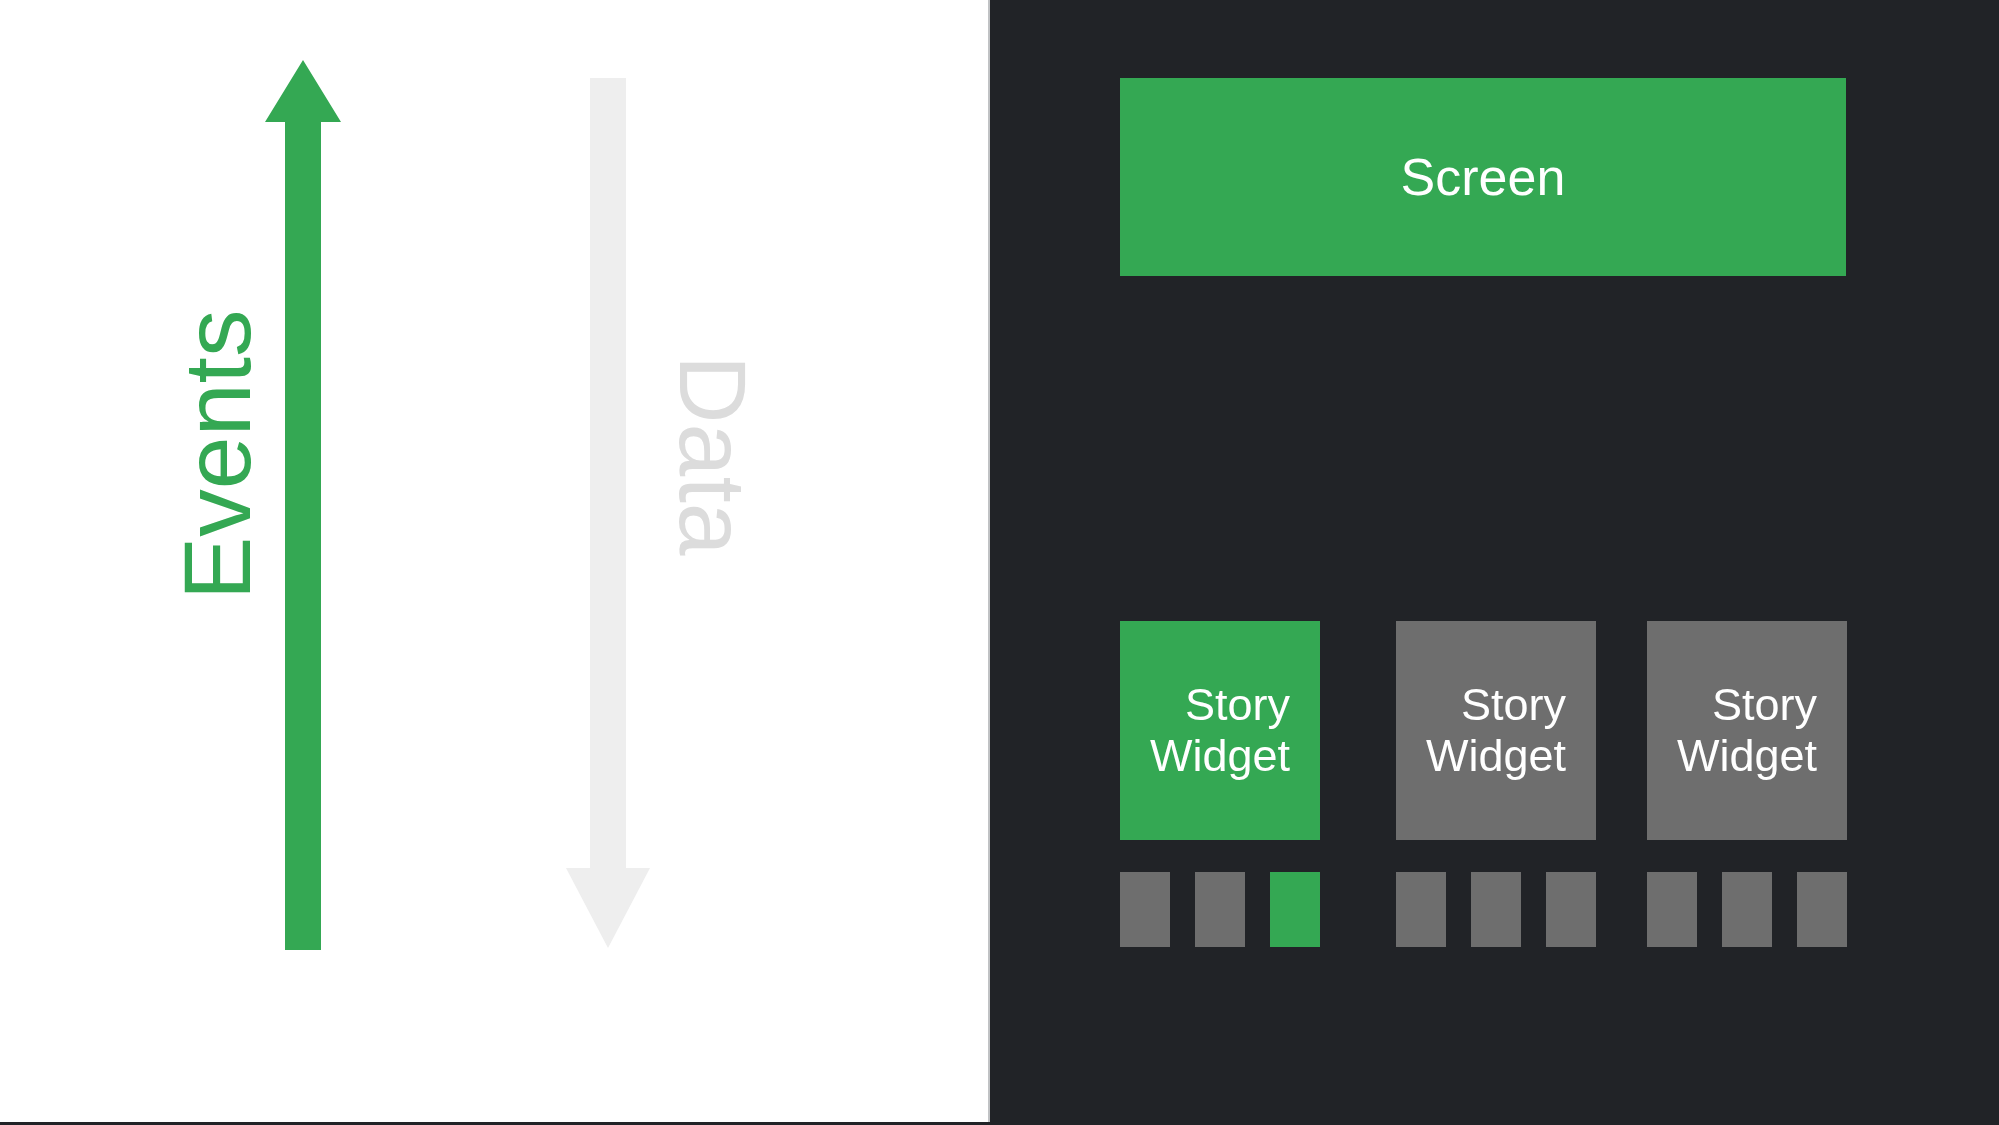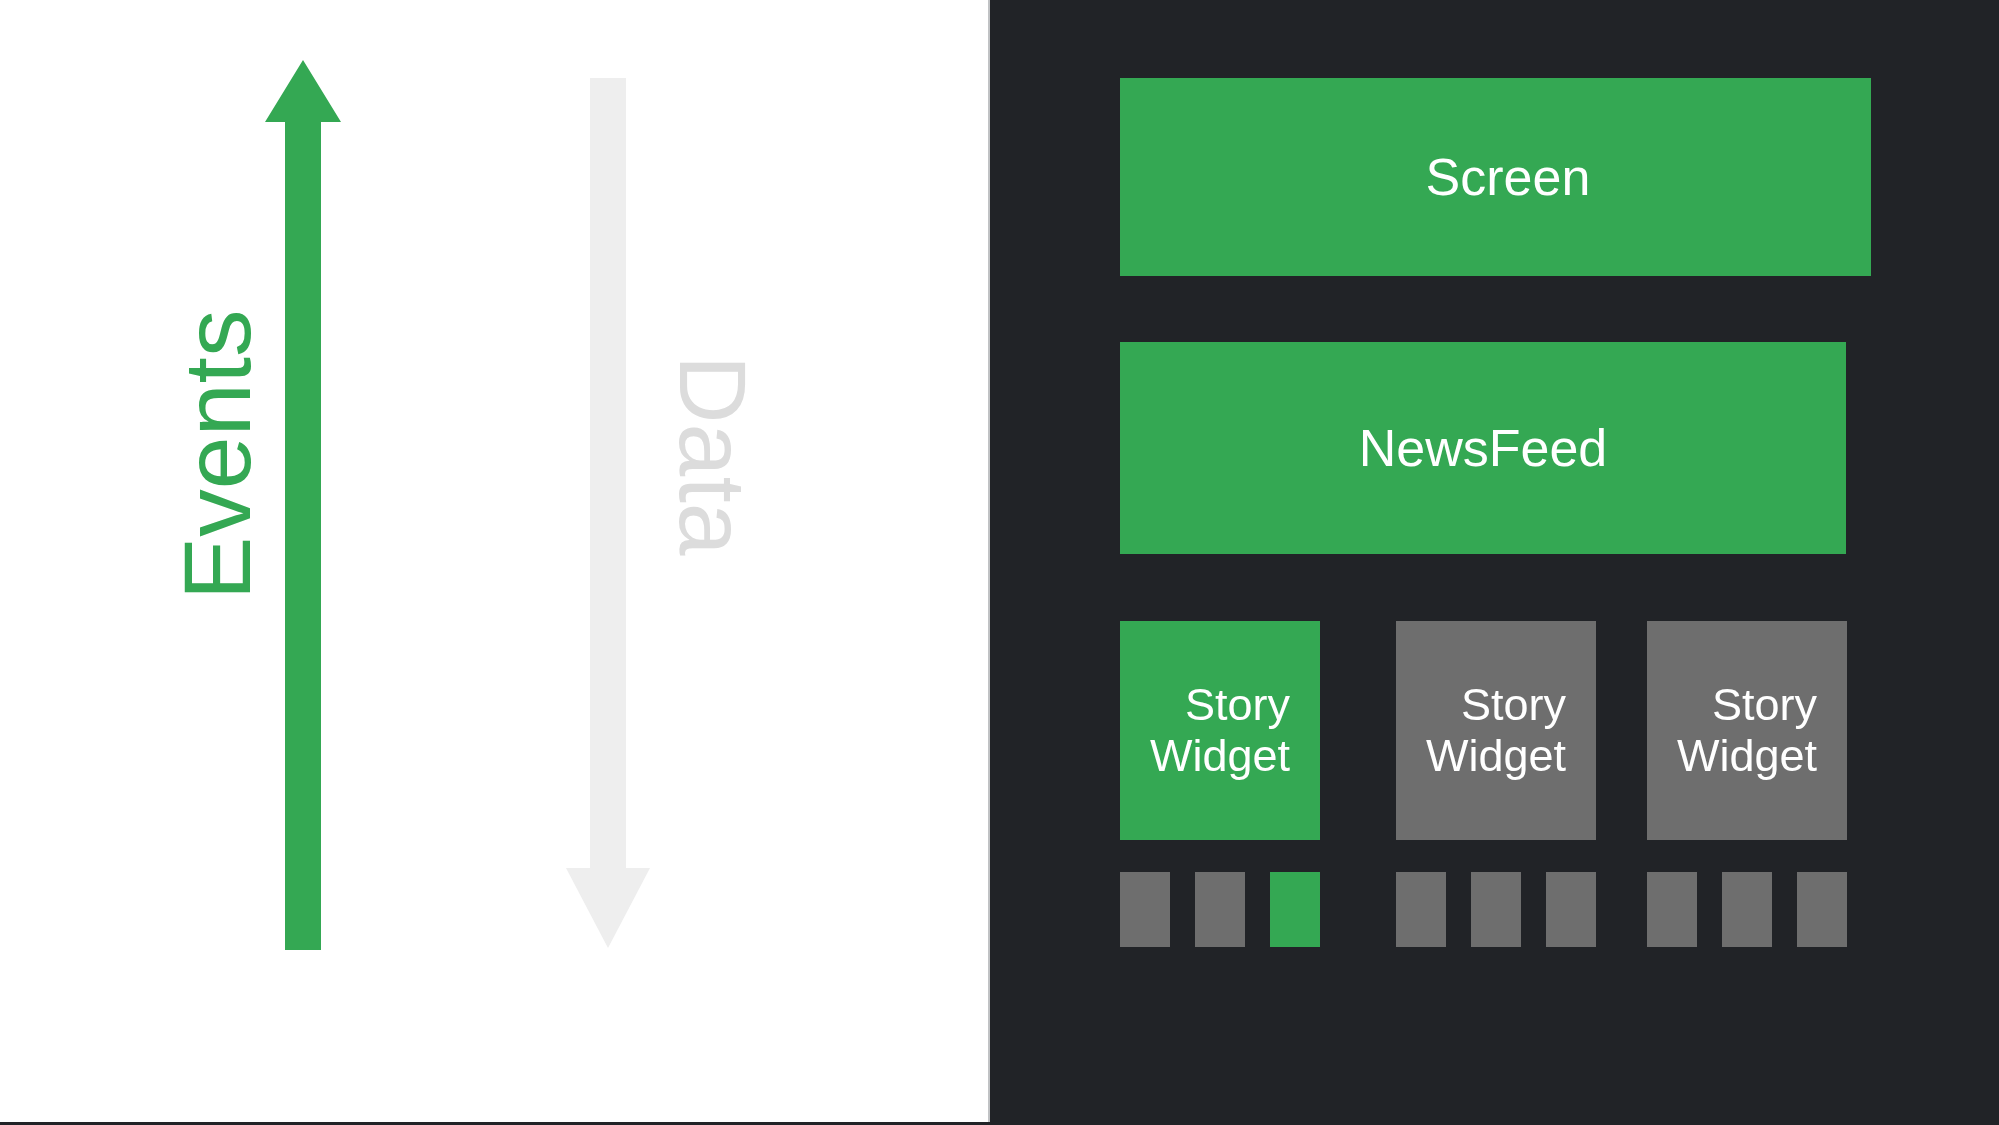--- a/index.html
+++ b/index.html
@@ -115,21 +115,20 @@
     line-height: 1.08;
   }
   .block.green { background: #34a853; }
 
   #screen-block {
     left: 130px;
     top: 78px;
     width: 726px;
     height: 198px;
     font-size: 52px;
-    padding-left: 25px;
   }
   #newsfeed-block {
     left: 130px;
     top: 342px;
     width: 726px;
     height: 212px;
     font-size: 52px;
   }
 
   .widget-row {
@@ -202,21 +201,20 @@
 
     <div class="axis-label events" id="events-label">Events</div>
 
     <div class="axis-label" id="data-label">Data</div>
   </div>
 
   <div class="right-pane">
 
     <div class="block green" id="screen-block">Screen</div>
 
-    <div class="block green" id="newsfeed-block">NewsFeed</div>
 
     <div class="widget-row">
       <div class="widget green pos0">
         <span>
           <span>Story</span><br>
           <span>Widget</span>
         </span>
       </div>
       <div class="widget grey pos1">
         <span>

